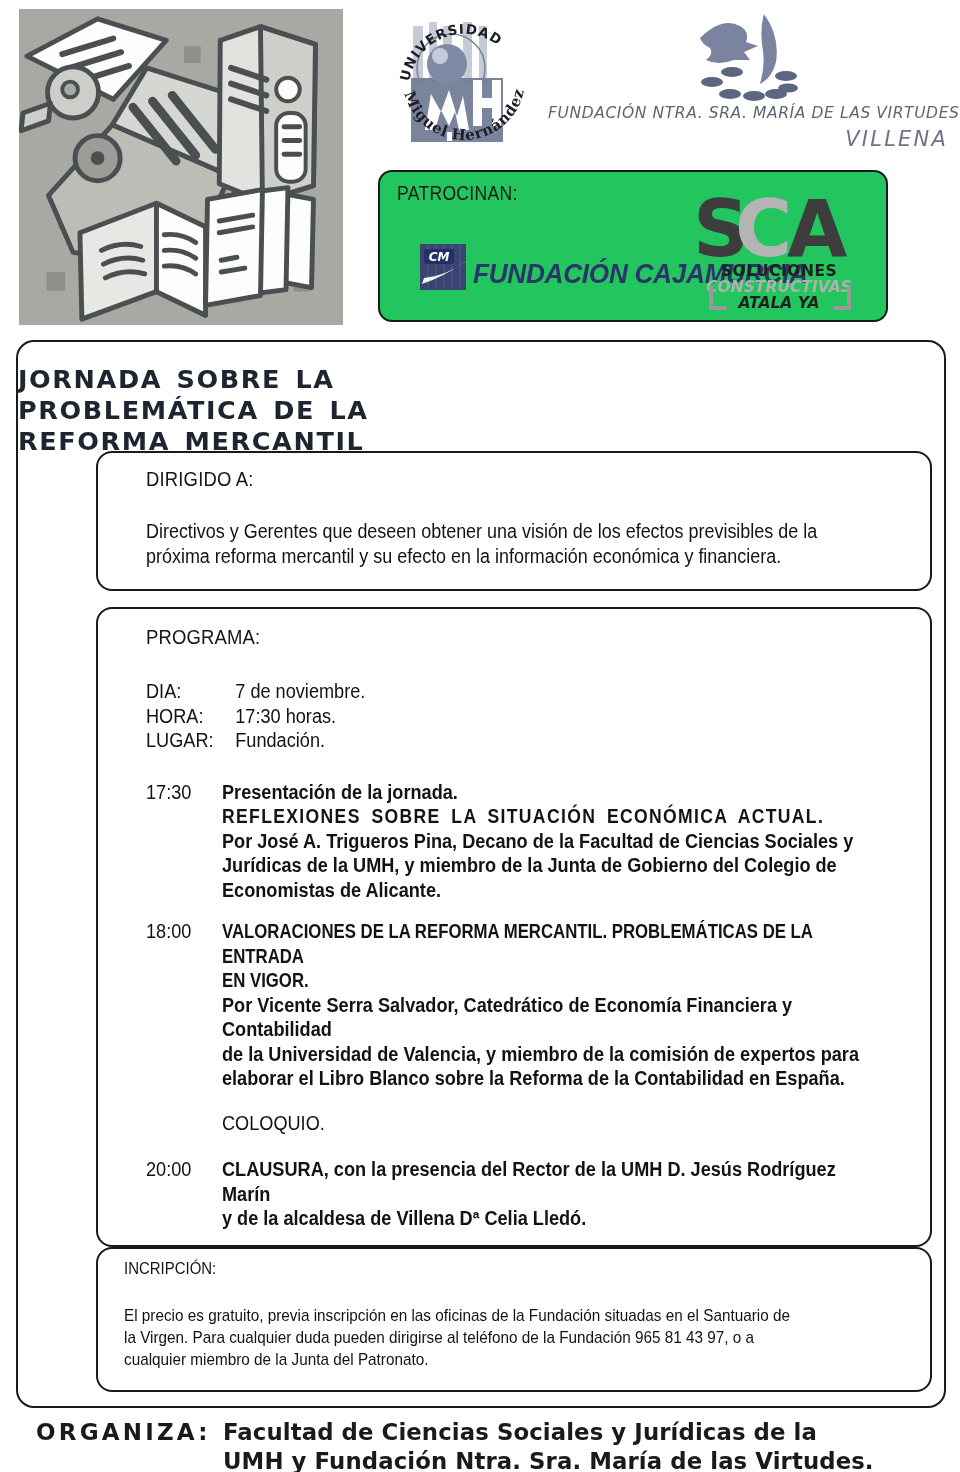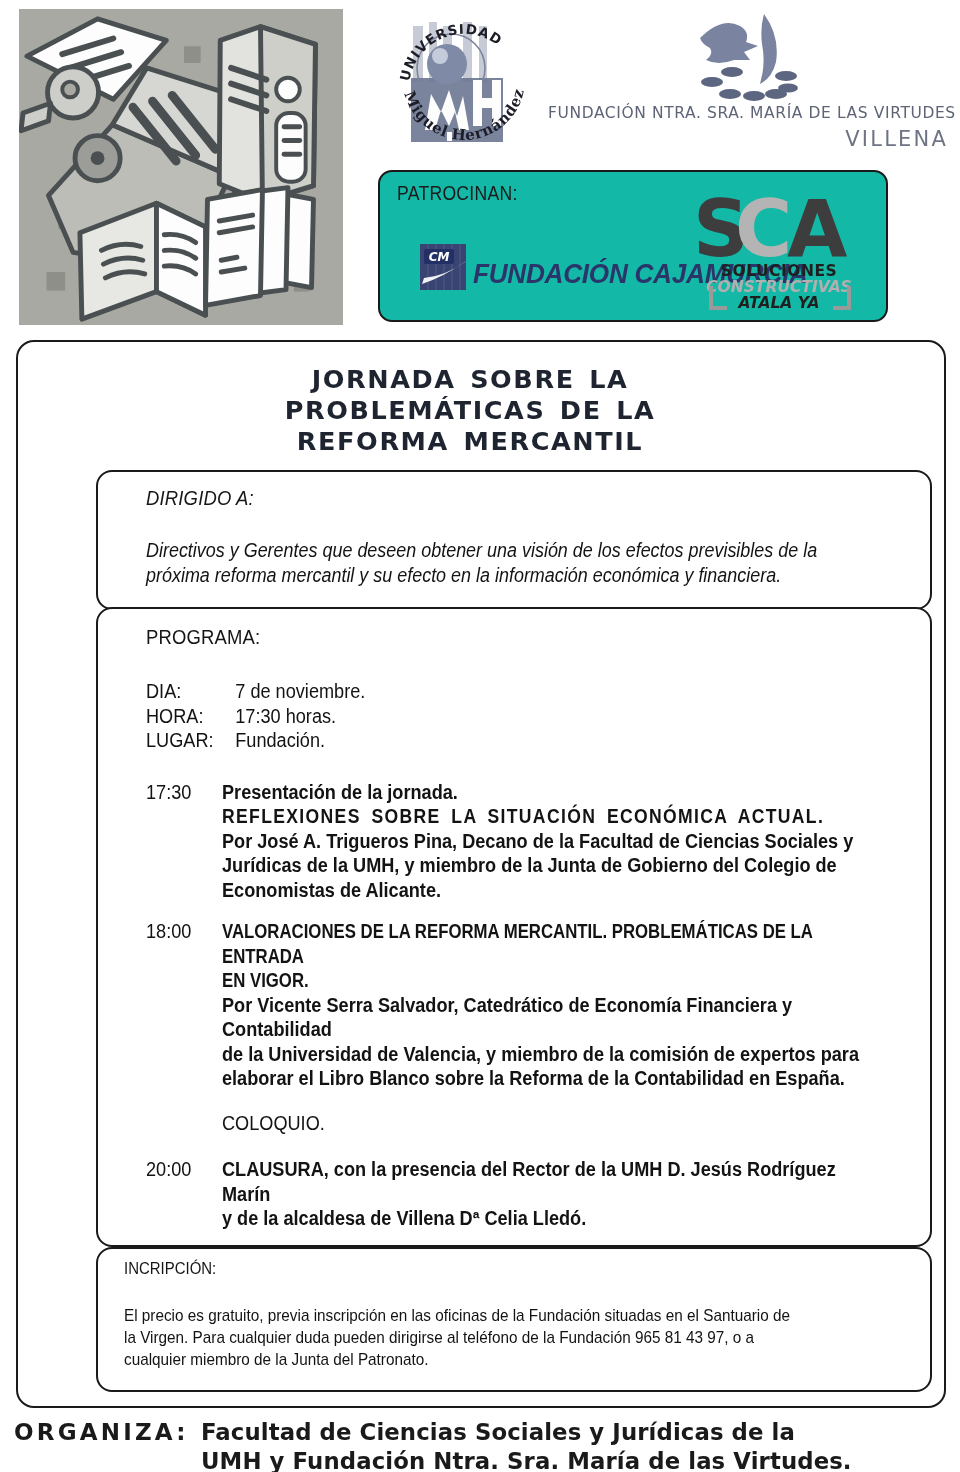--- a/index.html
+++ b/index.html
@@ -43,20 +43,21 @@
     width: 155px; height: 152px;
   }
   .umh-logo svg { display:block; width:100%; height:100%; }
 
   
   .fund-block {
     position: absolute;
     left: 548px; top: 10px;
     width: 400px;
     text-align: center;
+    font-style: italic;
   }
   .fund-bird { width: 120px; height: 92px; margin: 0 auto; display:block; }
   .fund-name {
     font-size: 15.5px;
     letter-spacing: 0.6px;
     color: #5d6476;
     font-family: "DejaVu Sans", sans-serif;
     white-space: nowrap;
     margin-top: 2px;
   }
@@ -70,21 +71,21 @@
   }
 
   
   .patro-box {
     position: absolute;
     left: 378px; top: 170px;
     width: 510px; height: 152px;
     border: 2px solid #1a1a1a;
     border-radius: 14px;
     box-sizing: border-box;
-    background: #14b8a6;
+    background: #22c55e;
   }
   .patro-label {
     position: absolute;
     left: 17px; top: 10px;
     font-size: 20px;
     letter-spacing: 0.3px;
     color: #1b1b1b;
     font-family: "Liberation Sans", sans-serif;
     transform: scaleX(0.88);
     transform-origin: left center;
@@ -123,41 +124,41 @@
     border: 2px solid #1a1a1a;
     border-radius: 18px;
     box-sizing: border-box;
     background: #fff;
   }
 
   .title {
     position: absolute;
     left: 0; right: 22px;
     top: 22px;
-    text-align: center;
+    text-align: left;
     font-family: "DejaVu Sans", sans-serif;
     font-weight: bold;
     font-size: 25.5px;
     line-height: 31px;
     letter-spacing: 1.6px;
     color: #1e2430;
     word-spacing: 4px;
   }
 
   
   .panel {
     position: absolute;
     left: 78px;
     width: 836px;
     border: 2px solid #1a1a1a;
     border-radius: 16px;
     box-sizing: border-box;
     background: #fff;
   }
-  .panel-dirigido { top: 128px; height: 140px; font-style: italic; }
+  .panel-dirigido { top: 109px; height: 140px; }
   .panel-programa { top: 265px; height: 640px; padding-left: 36px; }
   .panel-inscrip  { top: 905px; height: 145px; }
 
   .sec-head {
     font-family: "Liberation Sans", sans-serif;
     font-size: 20.5px;
     color: #161616;
     letter-spacing: 0.2px;
     transform: scaleX(0.9);
     transform-origin: left center;
@@ -242,21 +243,21 @@
 
   
   .footer {
     position: absolute;
     left: 0; top: 1418px;
     width: 960px;
     display: flex;
     align-items: flex-start;
   }
   .footer-label {
-    margin-left: 14px;
+    margin-left: 36px;
     font-family: "DejaVu Sans", sans-serif;
     font-weight: bold;
     font-size: 23px;
     letter-spacing: 3.2px;
     color: #1a1a1a;
     white-space: nowrap;
     padding-top: 1px;
   }
   .footer-text {
     margin-left: 12px;
@@ -442,21 +443,21 @@
         </g>
       </svg>
     </div>
   </div>
 </div>
 
 <div class="main-box">
 
   <div class="title">
     <div>JORNADA  SOBRE  LA</div>
-    <div>PROBLEMÁTICAS DE LA</div>
+    <div>PROBLEMÁTICA DE LA</div>
     <div>REFORMA MERCANTIL</div>
   </div>
 
   <div class="panel panel-dirigido">
     <div class="dirigido-inner">
       <div class="sec-head">DIRIGIDO A:</div>
       <div class="body-text">Directivos y Gerentes que deseen obtener una visión de los efectos previsibles de la próxima reforma mercantil y su efecto en la información económica y financiera.</div>
     </div>
   </div>
 

